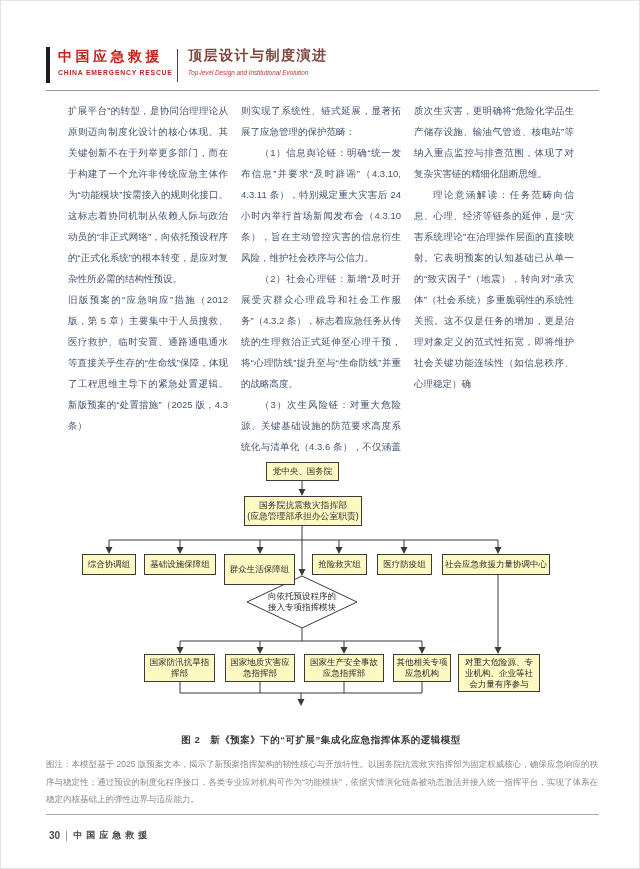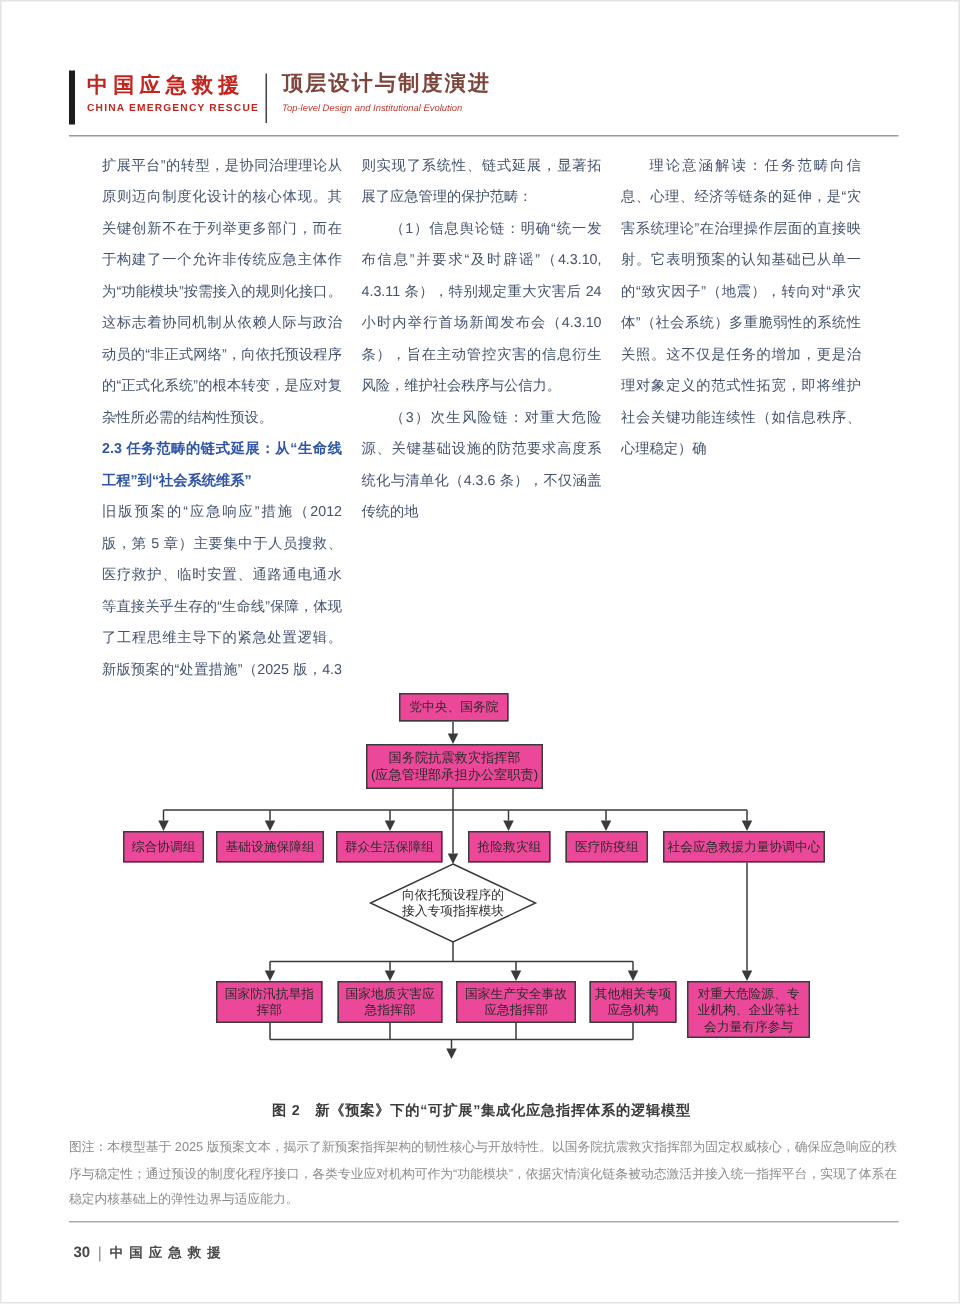--- a/index.html
+++ b/index.html
@@ -27,21 +27,21 @@
   .columns { position:absolute; top:99px; left:67px; width:506px; height:358px; display:flex; gap:13px; overflow:hidden; }
   .col { width:160px; font-size:9.5px; line-height:21px; text-align:justify; text-justify:inter-ideograph; color:#44536e; }
   .para { margin:0; }
   .para.indent { text-indent:2em; }
   .heading-blue { color:#2f55a8; font-weight:bold; }
 
   
   .fig { position:absolute; top:455px; left:55px; width:530px; height:275px; font-family:"Liberation Sans",sans-serif; }
   .fig svg.wires { position:absolute; left:0; top:0; }
   .fbox {
-    position:absolute; border:1px solid #3a3a3a; background:#ec4899; color:#2b2b2b;
+    position:absolute; border:1px solid #3a3a3a; background:#fef9c3; color:#2b2b2b;
     display:flex; flex-direction:column; align-items:center; justify-content:center;
     text-align:center; font-size:8.5px; line-height:11px; padding:1px 2px;
   }
   .dtext { position:absolute; left:191px; top:120px; width:110px; height:52px;
     display:flex; flex-direction:column; align-items:center; justify-content:center;
     font-size:8.5px; line-height:11px; color:#2b2b2b; text-align:center; }
   .fig-caption { position:absolute; top:733px; left:0; width:640px; text-align:center;
     font-size:9.5px; font-weight:bold; color:#3c3c3c; letter-spacing:0.5px; }
   .fig-note { position:absolute; top:755px; left:45px; width:552px;
     font-size:8.5px; line-height:17.5px; color:#8b8b8b; text-align:justify; }
@@ -66,29 +66,30 @@
   <div class="section">
     <div class="section-cn">顶层设计与制度演进</div>
     <div class="section-en">Top-level Design and Institutional Evolution</div>
   </div>
 </div>
 <div class="rule-top"></div>
 
 <div class="columns">
   <div class="col">
     <p class="para">扩展平台”的转型，是协同治理理论从原则迈向制度化设计的核心体现。其关键创新不在于列举更多部门，而在于构建了一个允许非传统应急主体作为“功能模块”按需接入的规则化接口。这标志着协同机制从依赖人际与政治动员的“非正式网络”，向依托预设程序的“正式化系统”的根本转变，是应对复杂性所必需的结构性预设。</p>
-    <p class="para heading-blue">2.3 任务范畴的链式延展：从“生命线工程”到“社会系统维系”</p>
     <p class="para">旧版预案的“应急响应”措施（2012 版，第 5 章）主要集中于人员搜救、医疗救护、临时安置、通路通电通水等直接关乎生存的“生命线”保障，体现了工程思维主导下的紧急处置逻辑。新版预案的“处置措施”（2025 版，4.3 条）</p>
   </div>
   <div class="col">
     <p class="para">则实现了系统性、链式延展，显著拓展了应急管理的保护范畴：</p>
     <p class="para indent">（1）信息舆论链：明确“统一发布信息”并要求“及时辟谣”（4.3.10, 4.3.11 条），特别规定重大灾害后 24 小时内举行首场新闻发布会（4.3.10 条），旨在主动管控灾害的信息衍生风险，维护社会秩序与公信力。</p>
+    <p class="para indent">（2）社会心理链：新增“及时开展受灾群众心理疏导和社会工作服务”（4.3.2 条），标志着应急任务从传统的生理救治正式延伸至心理干预，将“心理防线”提升至与“生命防线”并重的战略高度。</p>
     <p class="para indent">（3）次生风险链：对重大危险源、关键基础设施的防范要求高度系统化与清单化（4.3.6 条），不仅涵盖传统的地</p>
   </div>
   <div class="col">
+    <p class="para">质次生灾害，更明确将“危险化学品生产储存设施、输油气管道、核电站”等纳入重点监控与排查范围，体现了对复杂灾害链的精细化阻断思维。</p>
     <p class="para indent">理论意涵解读：任务范畴向信息、心理、经济等链条的延伸，是“灾害系统理论”在治理操作层面的直接映射。它表明预案的认知基础已从单一的“致灾因子”（地震），转向对“承灾体”（社会系统）多重脆弱性的系统性关照。这不仅是任务的增加，更是治理对象定义的范式性拓宽，即将维护社会关键功能连续性（如信息秩序、心理稳定）确</p>
   </div>
 </div>
 
 <div class="fig">
 
   <svg class="wires" width="530" height="275" viewBox="0 0 530 275">
     <g stroke="#3a3a3a" stroke-width="1" fill="none">
 
       <path d="M246 25 V34"></path>
@@ -147,21 +148,21 @@
     <span>国务院抗震救灾指挥部</span>
     <span>(应急管理部承担办公室职责)</span>
   </div>
 
   <div class="fbox" style="left:26px;  top:98px; width:54px;  height:21px;">
       <span>综合协调组</span>
     </div>
   <div class="fbox" style="left:88px;  top:98px; width:72px;  height:21px;">
       <span>基础设施保障组</span>
     </div>
-  <div class="fbox" style="left:168px; top:98px; width:71px;  height:21px;">
+  <div class="fbox" style="left:168px; top:98px; width:71px;  height:31px;">
       <span>群众生活保障组</span>
     </div>
   <div class="fbox" style="left:256px; top:98px; width:55px;  height:21px;">
       <span>抢险救灾组</span>
     </div>
   <div class="fbox" style="left:321px; top:98px; width:55px;  height:21px;">
       <span>医疗防疫组</span>
     </div>
   <div class="fbox" style="left:386px; top:98px; width:108px; height:21px;">
       <span>社会应急救援力量协调中心</span>

